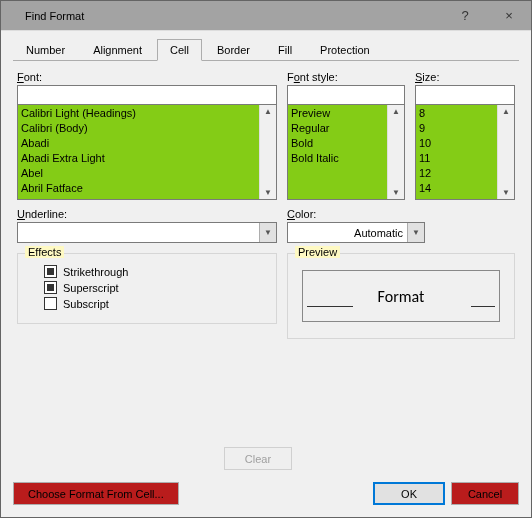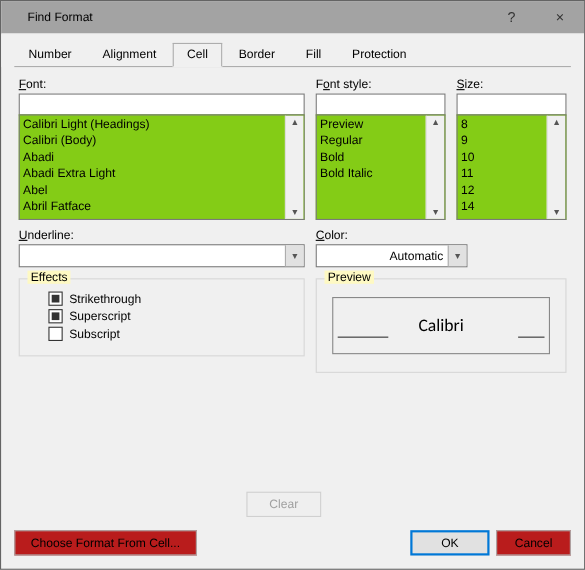--- a/index.html
+++ b/index.html
@@ -151,21 +151,21 @@
           <span class="box"></span>
           <span>Subscript</span>
         </div>
       </div>
     </div>
     <div class="col" style="flex:1">
       <div class="fieldset" style="height:86px">
         <div class="legend">Preview</div>
         <div class="preview-box">
           <div class="preview-line" style="left:4px;width:46px"></div>
-          <span class="preview-text">Calibri</span>
+          <span class="preview-text">Format</span>
           <div class="preview-line" style="right:4px;width:24px"></div>
         </div>
       </div>
     </div>
   </div>
 
   <div class="spacer"></div>
 </div>
 
 <div class="clear-row">

